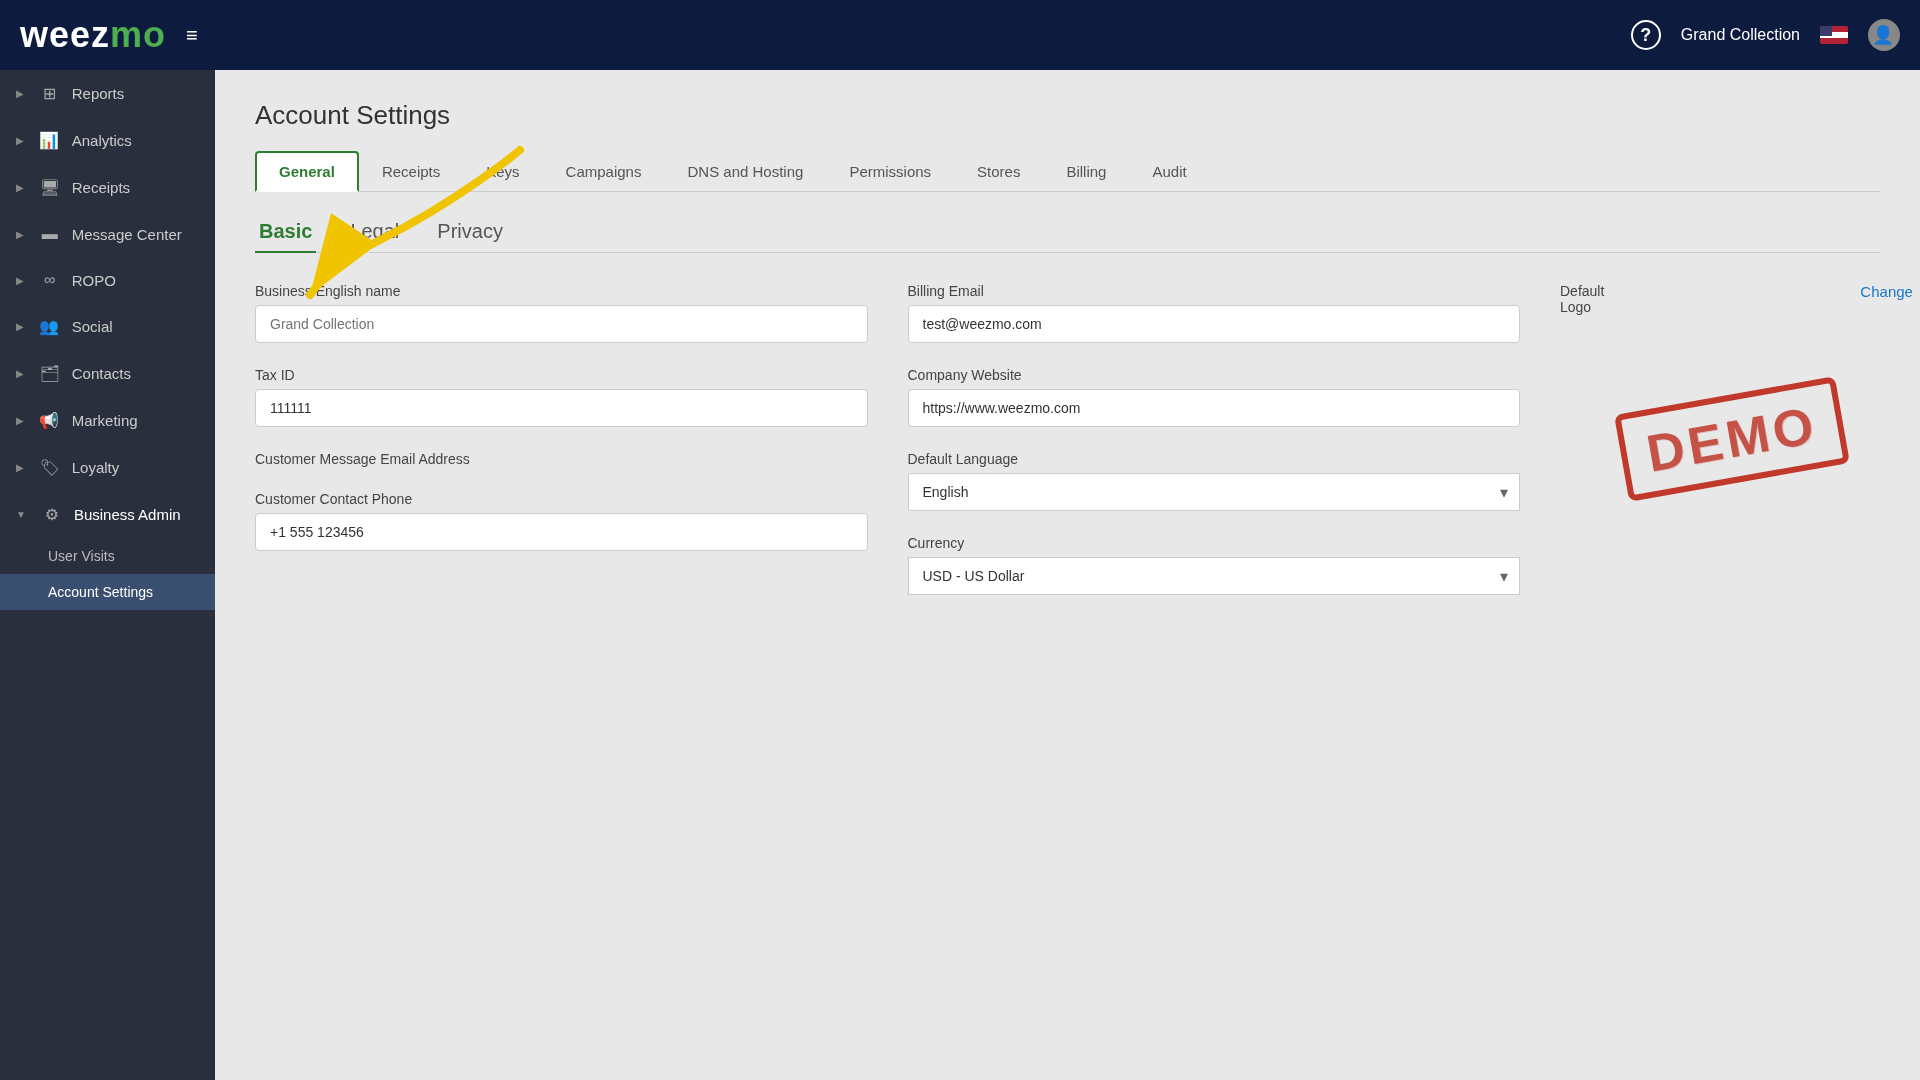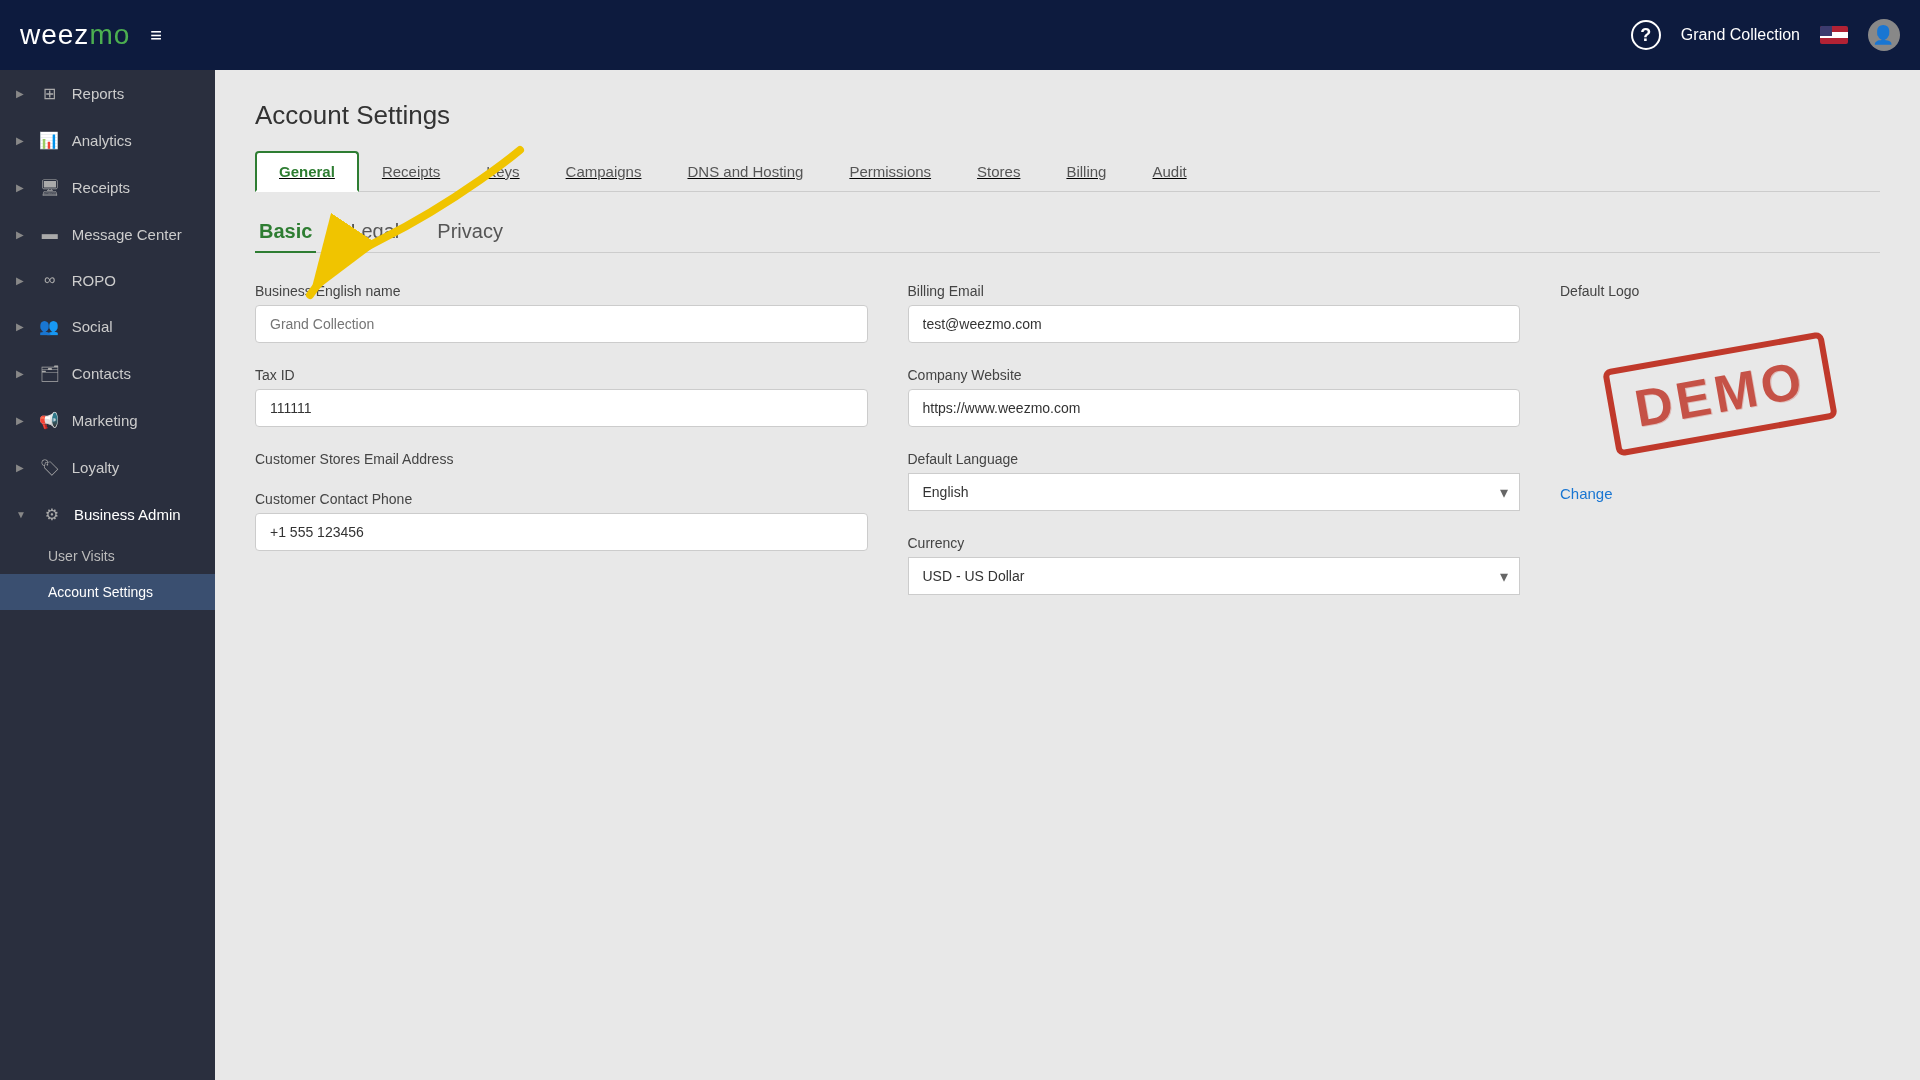--- a/index.html
+++ b/index.html
@@ -10,22 +10,22 @@
       background: #0d1b3e;
       height: 70px;
       display: flex;
       align-items: center;
       padding: 0 20px;
       position: relative;
       z-index: 10;
     }
     .header-logo {
       color: white;
-      font-size: 28px;
-      font-weight: normal;
+      font-size: 36px;
+      font-weight: bold;
       letter-spacing: 1px;
       margin-right: 20px;
     }
     .header-logo span { color: #4CAF50; }
     .header-menu-icon {
       color: white;
       font-size: 20px;
       cursor: pointer;
       margin-right: auto;
     }
@@ -149,21 +149,20 @@
       margin-bottom: 20px;
     }
 
     
     .tabs-row {
       display: flex;
       align-items: center;
       gap: 0;
       margin-bottom: 20px;
       border-bottom: 1px solid #ccc;
-      text-decoration: underline;
     }
     .tab-item {
       padding: 10px 22px;
       font-size: 15px;
       color: #555;
       cursor: pointer;
       border: 1px solid transparent;
       margin-bottom: -1px;
       border-radius: 4px 4px 0 0;
     }
@@ -239,21 +238,21 @@
       right: 12px;
       top: 50%;
       transform: translateY(-50%);
       color: #666;
       pointer-events: none;
     }
 
     
     .logo-col {
       display: flex;
-      flex-direction: column;
+      flex-direction: row;
       align-items: center;
       gap: 16px;
     }
     .logo-label {
       font-size: 14px;
       color: #444;
       align-self: flex-start;
       margin-bottom: 4px;
     }
     .demo-stamp {
@@ -440,21 +439,21 @@
         <div class="form-col">
           <div class="form-group">
             <label class="form-label">Business English name</label>
             <input type="text" class="form-input" placeholder="Grand Collection" style="">
           </div>
           <div class="form-group">
             <label class="form-label">Tax ID</label>
             <input type="text" class="form-input" value="111111" style="">
           </div>
           <div class="form-group">
-            <label class="form-label">Customer Stores Email Address</label>
+            <label class="form-label">Customer Message Email Address</label>
           </div>
           <div class="form-group">
             <label class="form-label">Customer Contact Phone</label>
             <input type="text" class="form-input" value="+1 555 123456" style="">
           </div>
         </div>
 
         <div class="form-col">
           <div class="form-group">
             <label class="form-label">Billing Email</label>

